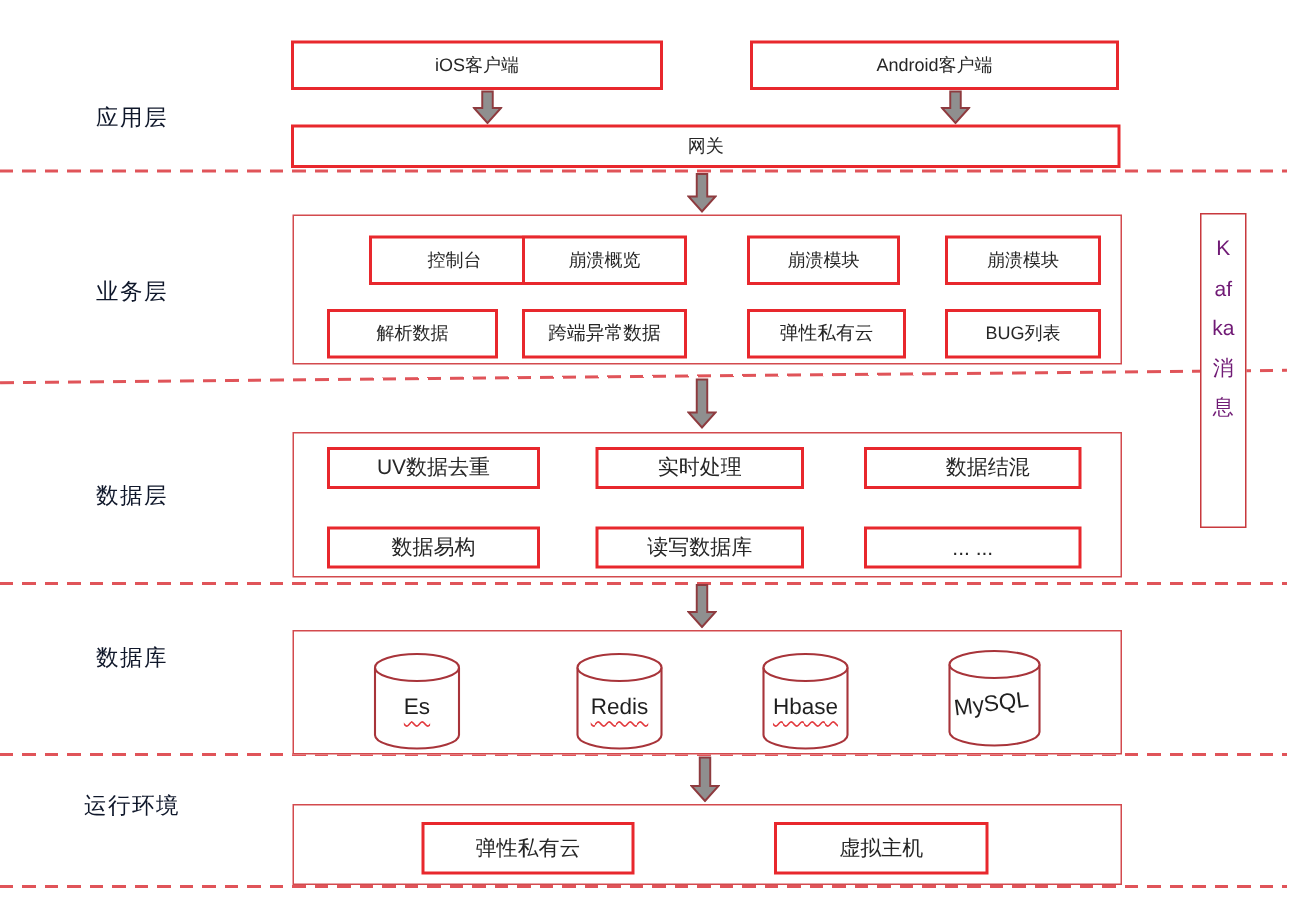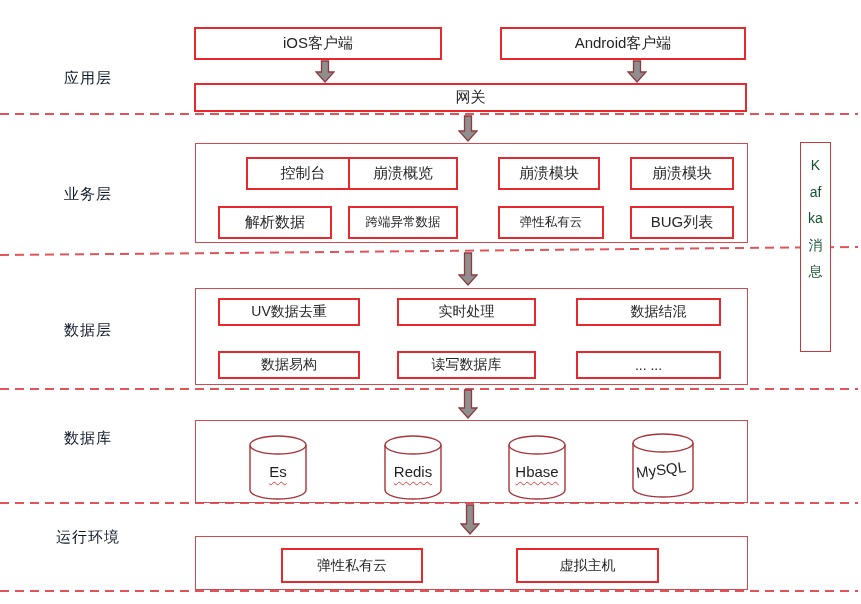--- a/index.html
+++ b/index.html
@@ -7,21 +7,21 @@
     position:relative;width:861px;height:604px;background:#ffffff;overflow:hidden;
     font-family:"Liberation Sans","DejaVu Sans",sans-serif;color:#262626;
   }
   .layer-label{
     position:absolute;font-size:15px;color:#0f172a;letter-spacing:1px;
     text-align:center;white-space:nowrap;
   }
   .rbox{ 
     position:absolute;border:2px solid #e8282d;background:#ffffff;
     display:flex;align-items:center;justify-content:center;
-    font-size:15px;white-space:nowrap;box-sizing:border-box;
+    font-size:12px;white-space:nowrap;box-sizing:border-box;
   }
   .container{
     position:absolute;border:1.6px solid #d34a4e;background:#ffffff;box-sizing:border-box;
   }
   .dash{
     position:absolute;height:2px;
     background:repeating-linear-gradient(90deg,#e05459 0 9px,rgba(0,0,0,0) 9px 15px);
   }
   .dash.slant{transform:rotate(-0.55deg);}
   .small-font{font-size:12.5px;}
@@ -37,21 +37,21 @@
     text-decoration-line:underline;text-decoration-style:wavy;
     text-decoration-color:#e23a3e;text-decoration-thickness:1px;text-underline-offset:4px;
   }
   .tilt{transform:rotate(-7deg);}
   .kafka-box{
     position:absolute;left:800px;top:142px;width:31px;height:210px;
     border:1.6px solid #c8393d;background:#ffffff;box-sizing:border-box;
   }
   .kafka-text{
     width:16px;margin:9px auto 0;font-size:14px;line-height:26.5px;
-    word-break:break-all;text-align:center;color:#14532d;
+    word-break:break-all;text-align:center;color:#701a75;
   }
 </style>
 </head>
 <body>
 
 <div id="stage">
 
   <div class="layer-label" style="left:52px;top:69px;width:72px;">应用层</div>
   <div class="layer-label" style="left:52px;top:185px;width:72px;">业务层</div>
   <div class="layer-label" style="left:52px;top:321px;width:72px;">数据层</div>

